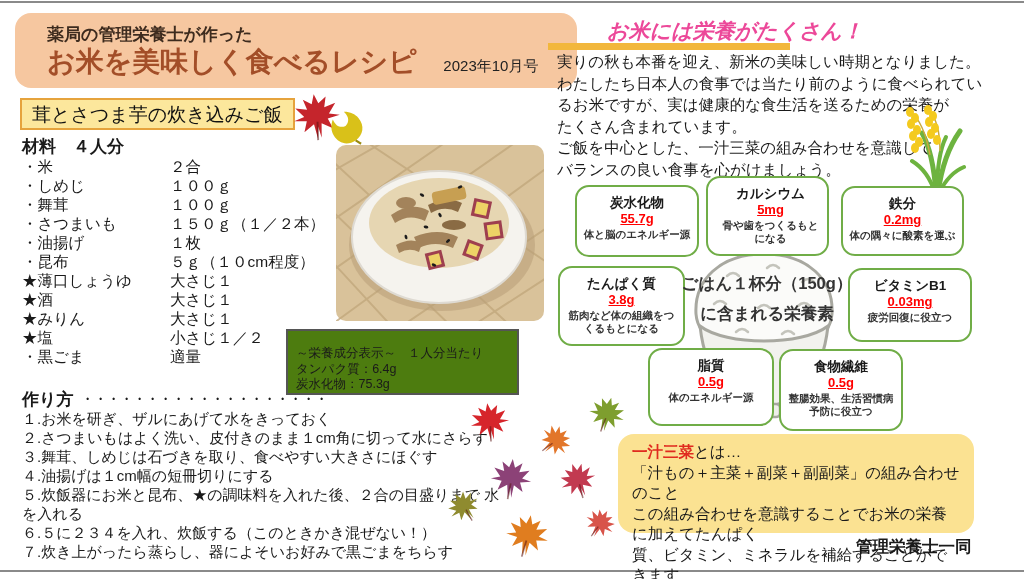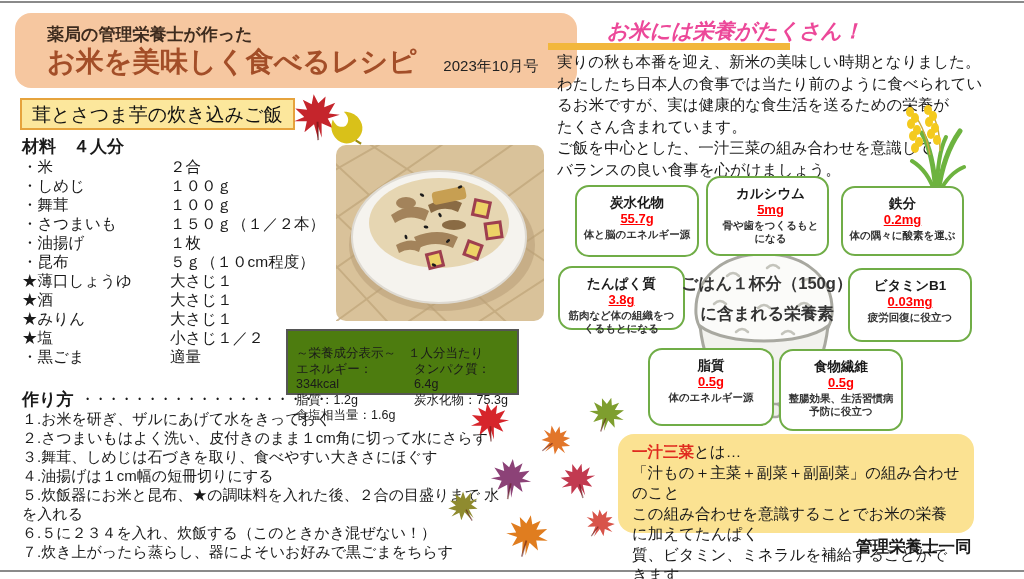--- a/index.html
+++ b/index.html
@@ -178,25 +178,20 @@
       <ellipse cx="98" cy="120" rx="2.4" ry="1.4" transform="rotate(20 98 120)"></ellipse>
     </g>
   </svg>
 
   <div class="nut-box">
     <div class="nut-title-row">
       <span>～栄養成分表示～</span>
       <span>１人分当たり</span>
     </div>
     <div class="nut-cols">
-      <div class="nut-col-l">
-        <div>エネルギー：334kcal</div>
-        <div>脂質：1.2g</div>
-        <div>食塩相当量：1.6g</div>
-      </div>
       <div>
         <div>タンパク質：6.4g</div>
         <div>炭水化物：75.3g</div>
       </div>
     </div>
   </div>
 
   <div class="steps-head"><span>作り方</span><span class="steps-dots">・・・・・・・・・・・・・・・・・・・</span></div>
   <div class="steps">
     <div class="step">１.お米を研ぎ、ザルにあげて水をきっておく</div>
@@ -276,21 +271,21 @@
   <div class="bubble" style="left:706px;top:176px;width:123px;height:80px;padding-left:6px;">
     <div class="bub-name">カルシウム</div>
     <div class="bub-val">5mg</div>
     <div class="bub-desc">骨や歯をつくるもとになる</div>
   </div>
   <div class="bubble" style="left:841px;top:186px;width:123px;height:70px;">
     <div class="bub-name">鉄分</div>
     <div class="bub-val">0.2mg</div>
     <div class="bub-desc">体の隅々に酸素を運ぶ</div>
   </div>
-  <div class="bubble" style="left:558px;top:266px;width:127px;height:64px;">
+  <div class="bubble" style="left:558px;top:266px;width:127px;height:80px;">
     <div class="bub-name">たんぱく質</div>
     <div class="bub-val">3.8g</div>
     <div class="bub-desc">筋肉など体の組織をつくるもとになる</div>
   </div>
   <div class="bubble" style="left:848px;top:268px;width:124px;height:74px;">
     <div class="bub-name">ビタミンB1</div>
     <div class="bub-val">0.03mg</div>
     <div class="bub-desc">疲労回復に役立つ</div>
   </div>
   <div class="bubble" style="left:648px;top:348px;width:126px;height:78px;">

